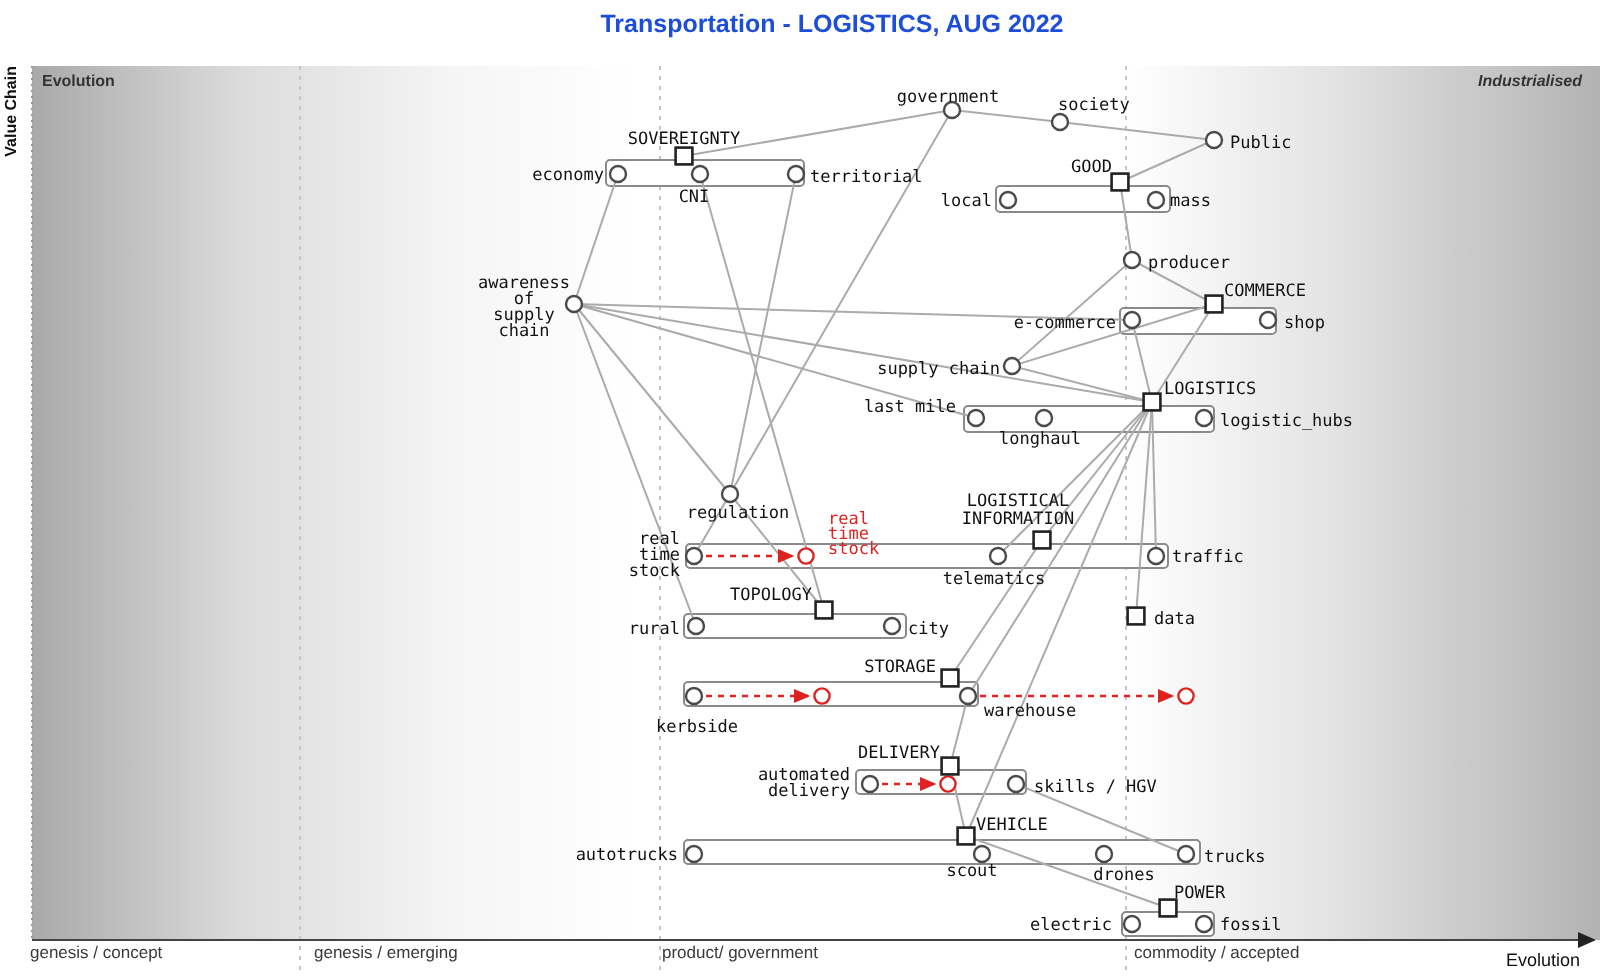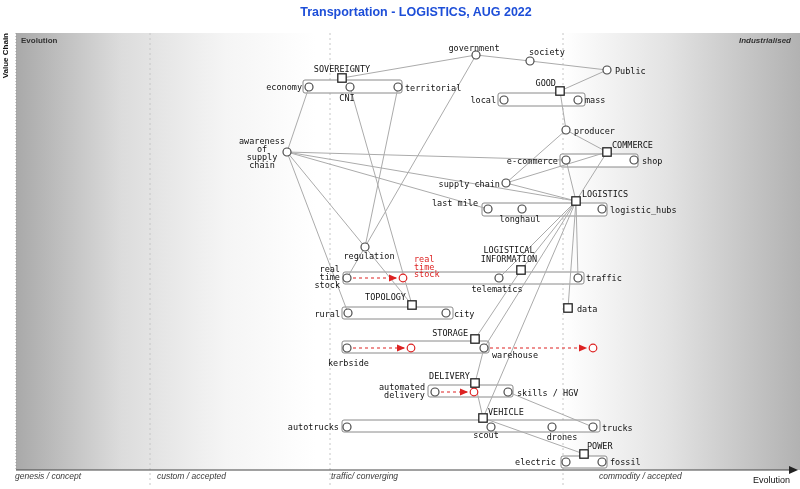--- a/index.html
+++ b/index.html
@@ -5,21 +5,21 @@
   html,body{margin:0;padding:0;background:#fff;}
   #stage{position:relative;width:800px;height:489px;background:#fff;overflow:hidden;
          font-family:"Liberation Sans",sans-serif;}
   #map-svg{position:absolute;left:0;top:0;}
   .overlay{position:absolute;color:#222;}
   #title{left:16px;top:5px;width:800px;text-align:center;font-size:12.5px;font-weight:600;color:#1d4ed8;}
   #uncharted{left:21px;top:36px;font-size:8px;font-weight:bold;color:#333;}
   #industrialised{right:9px;top:36px;font-size:8px;font-weight:bold;color:#333;font-style:italic;}
   #value-chain{left:1px;top:33px;font-size:8px;font-weight:bold;color:#111;
                writing-mode:vertical-rl;transform:rotate(180deg);}
-  .stage-label{top:471px;font-size:8.5px;font-style:italic;color:#3a3a3a;}
+  .stage-label{top:471px;font-size:8.5px;color:#3a3a3a;}
   #evolution{right:10px;top:475px;font-size:9px;font-weight:normal;color:#111;}
   text.nlabel{font-family:"DejaVu Sans Mono",monospace;font-size:8.5px;}
 </style>
 </head>
 <body>
 
 <div id="stage">
   <svg id="map-svg" width="800" height="489">
       <defs>
         <linearGradient id="gl" x1="0" y1="0" x2="1" y2="0">
@@ -193,17 +193,17 @@
       <text x="414" y="269.5" text-anchor="start" fill="#dd2222" class="nlabel">time</text>
       <text x="414" y="277" text-anchor="start" fill="#dd2222" class="nlabel">stock</text>
     </svg>
 
   <div id="title" class="overlay">Transportation - LOGISTICS, AUG 2022</div>
   <div id="uncharted" class="overlay">Evolution</div>
   <div id="industrialised" class="overlay">Industrialised</div>
   <div id="value-chain" class="overlay">Value Chain</div>
 
   <div class="overlay stage-label" style="left:15px">genesis / concept</div>
-  <div class="overlay stage-label" style="left:157px">custom / accepted</div>
-  <div class="overlay stage-label" style="left:331px">traffic/ converging</div>
-  <div class="overlay stage-label" style="left:599px">commodity / accepted</div>
+  <div class="overlay stage-label" style="left:157px">genesis / emerging</div>
+  <div class="overlay stage-label" style="left:331px">product/ government</div>
+  <div class="overlay stage-label" style="left:567px">commodity / accepted</div>
   <div id="evolution" class="overlay">Evolution</div>
 </div>
 
 </body></html>

